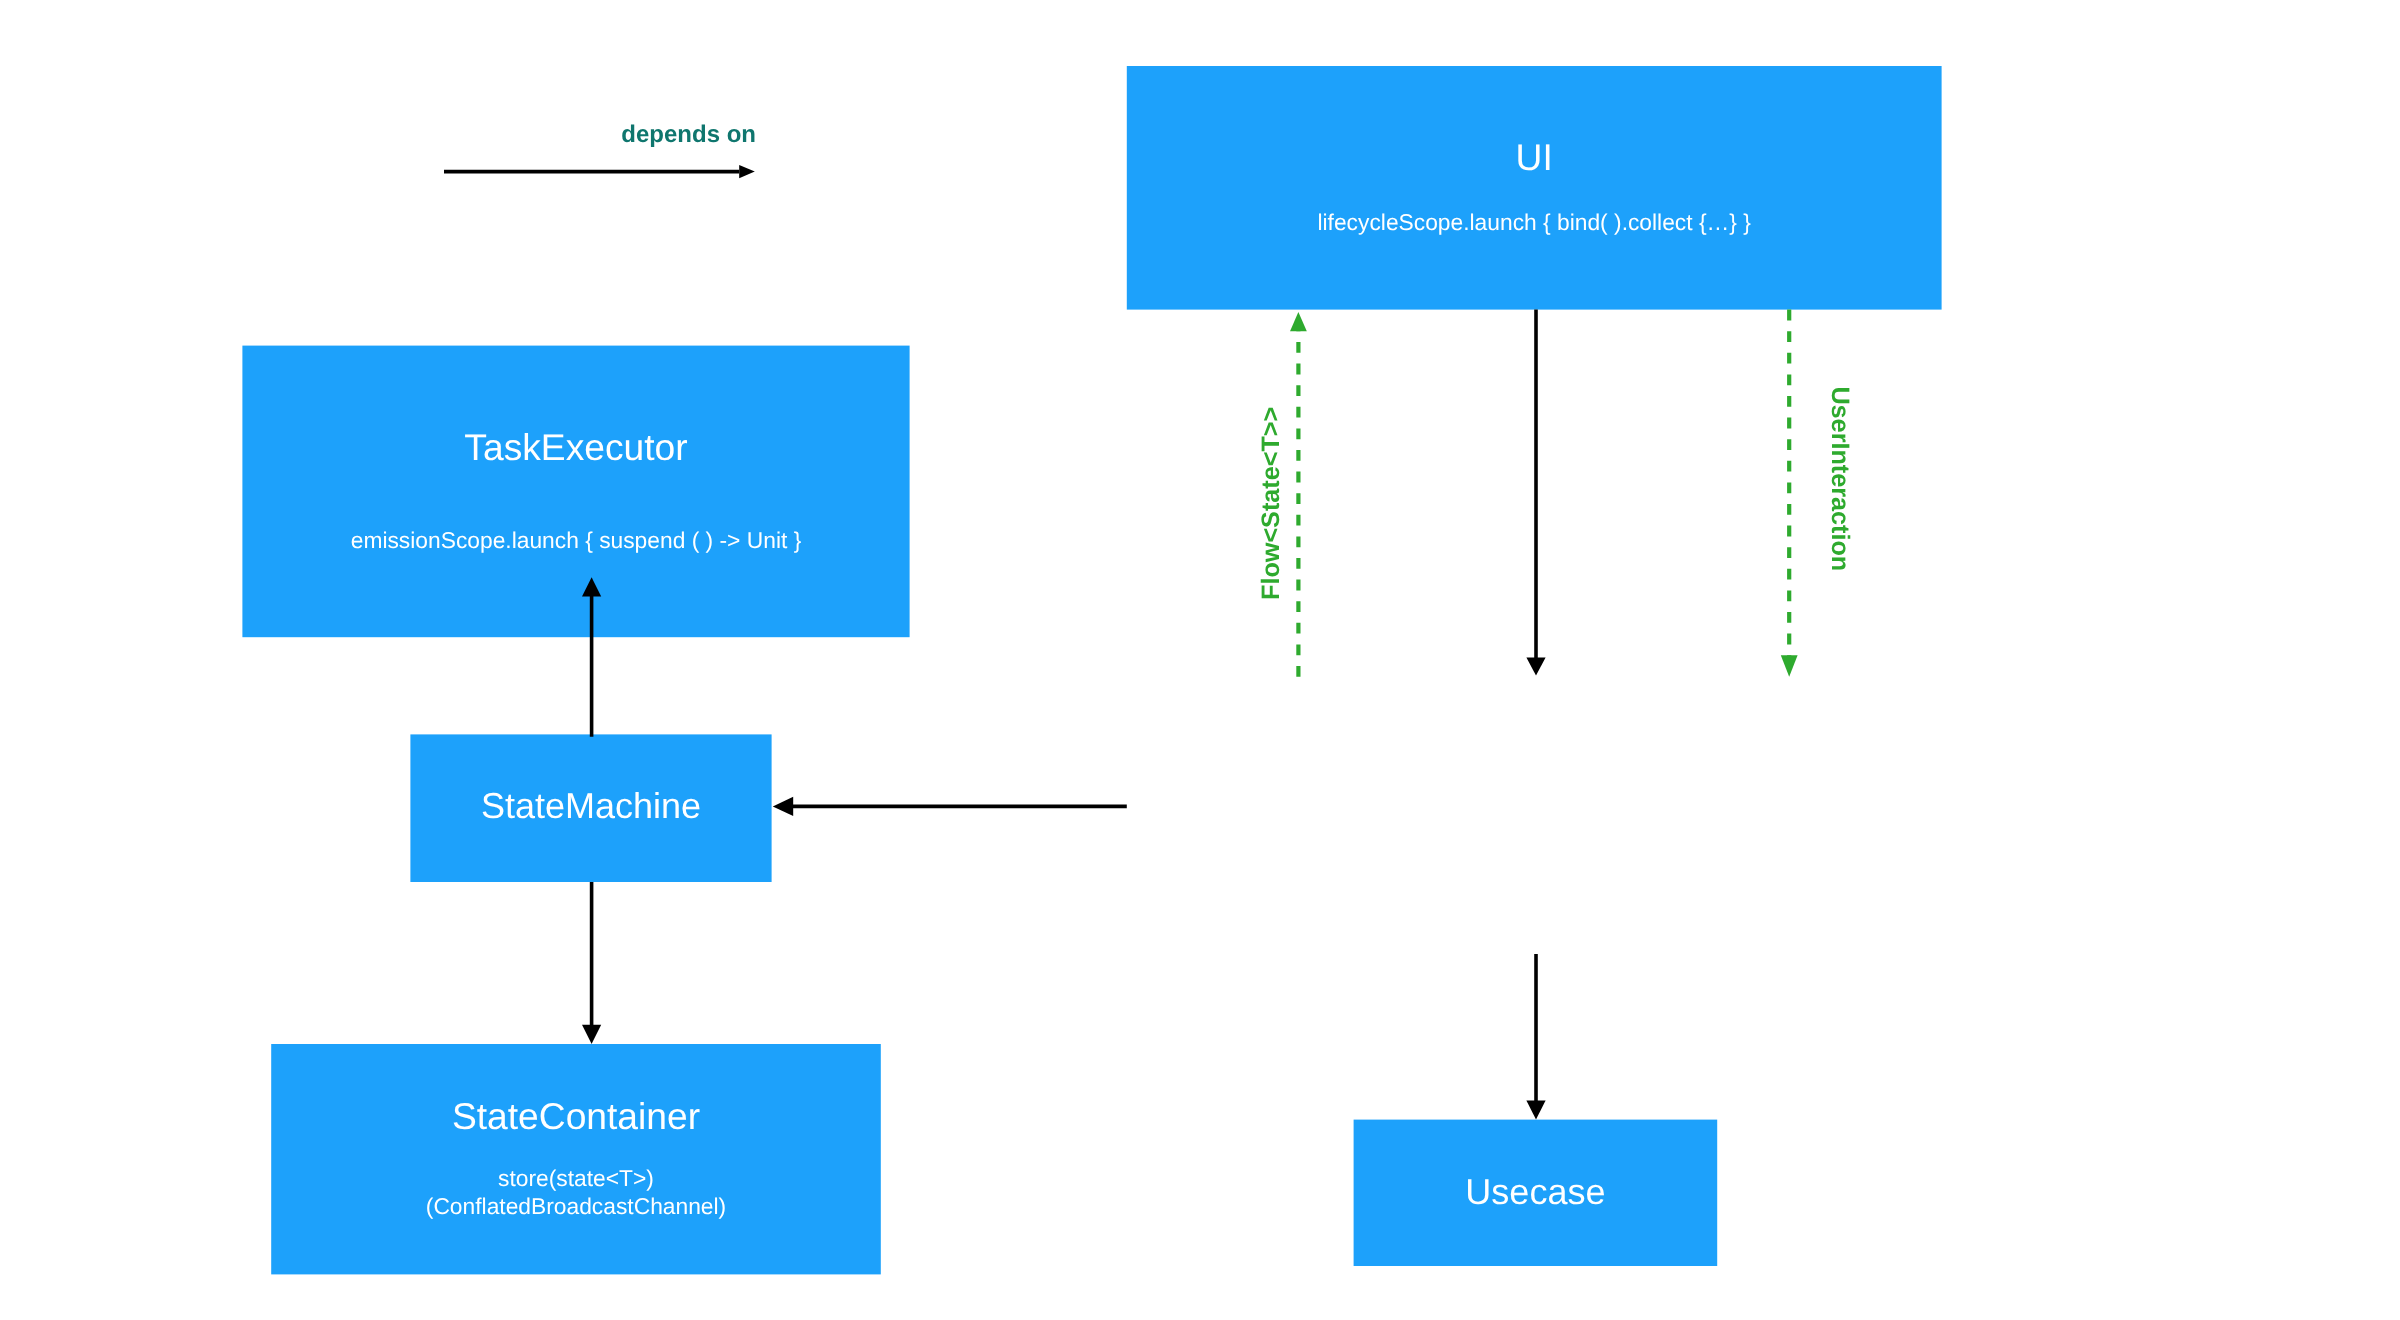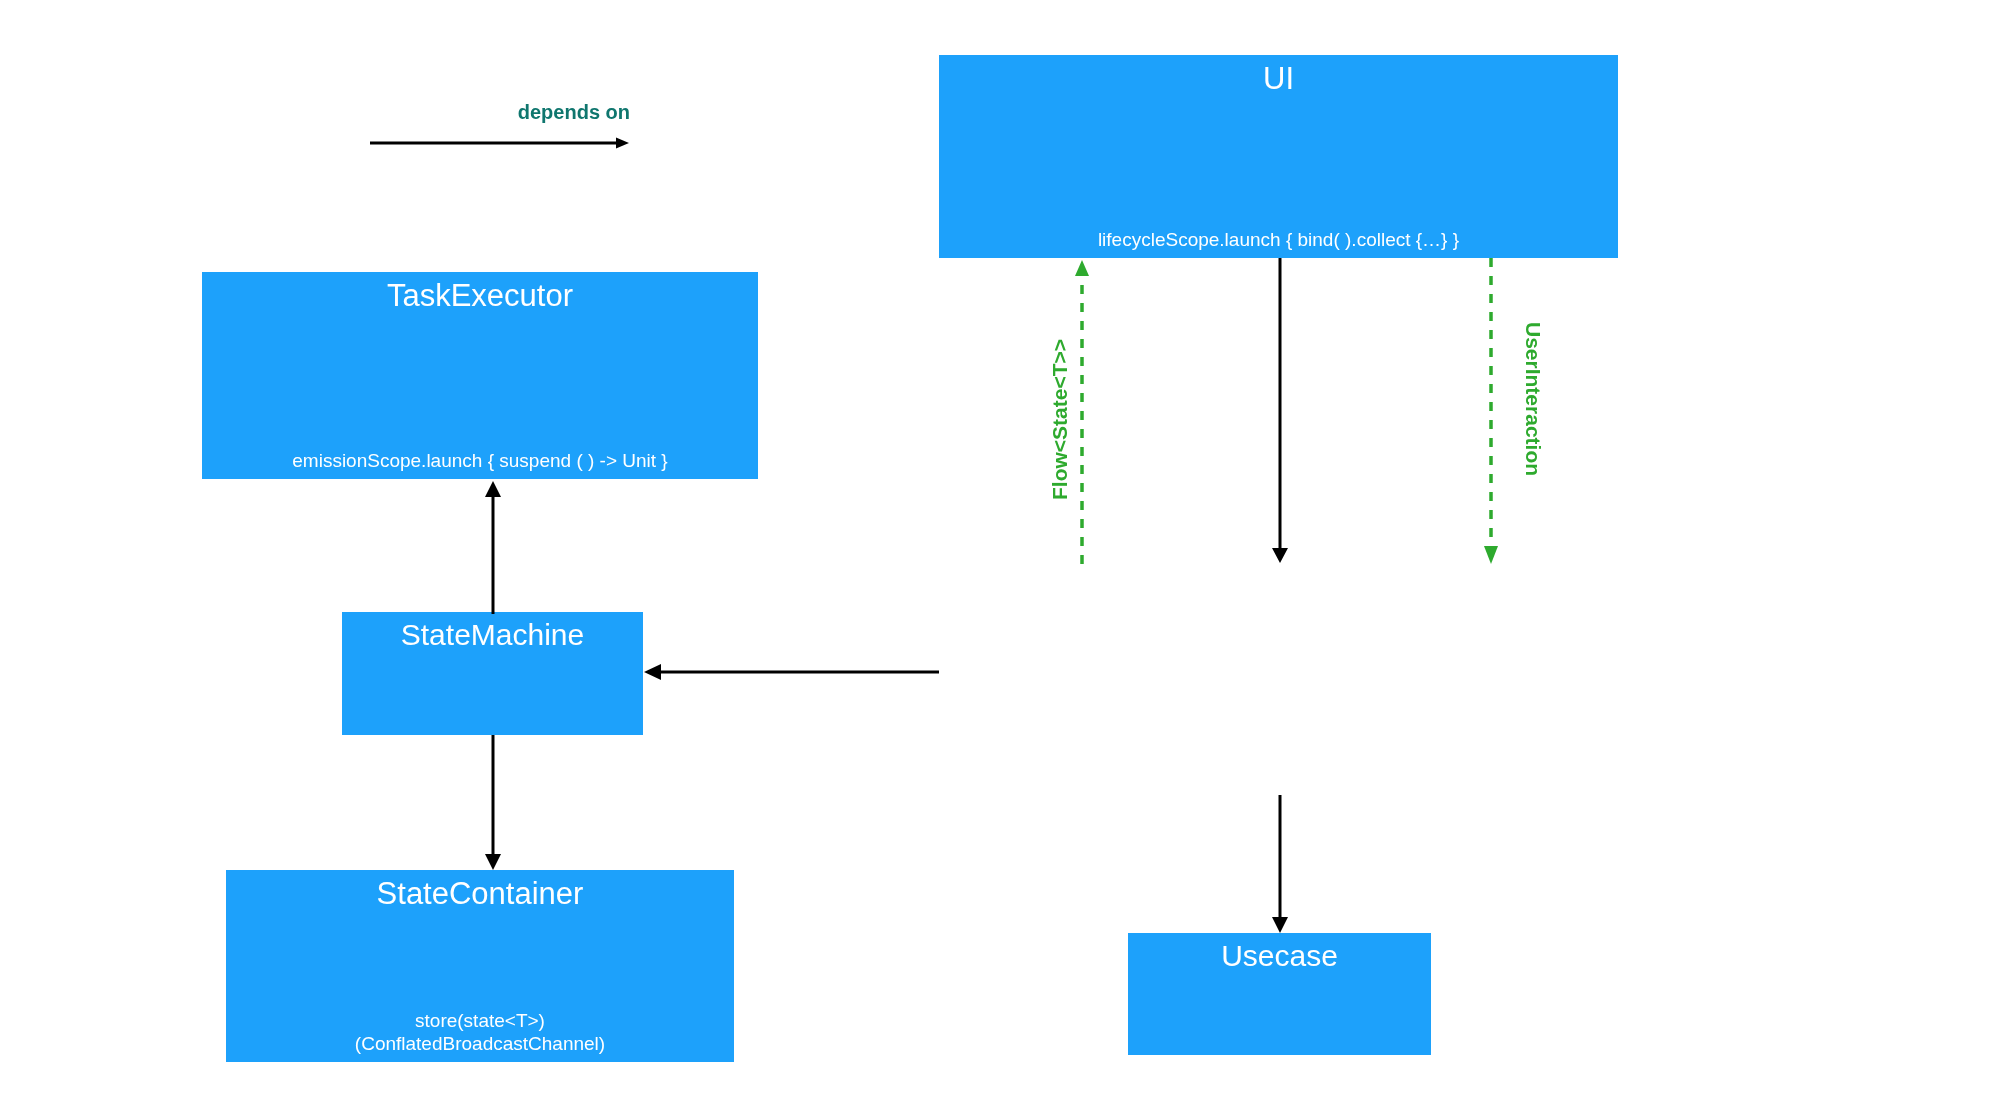--- a/index.html
+++ b/index.html
@@ -16,21 +16,21 @@
     overflow: hidden;
   }
 
   
   .node {
     position: absolute;
     background: #1da1fb;
     display: flex;
     flex-direction: column;
     align-items: center;
-    justify-content: space-between;
+    justify-content: center;
     color: #ffffff;
     text-align: center;
     box-sizing: border-box;
     padding: 6px 10px;
   }
   .node-title {
     font-size: 31px;
     font-weight: 400;
     line-height: 1.15;
     white-space: nowrap;
@@ -39,21 +39,21 @@
     font-size: 19px;
     font-weight: 400;
     line-height: 1.25;
     margin-top: 26px;
     white-space: nowrap;
   }
   .node-sub .line { display: block; }
 
   
   #node-ui            { left: 939px;  top: 55px;   width: 679px; height: 203px; }
-  #node-taskexecutor  { left: 202px;  top: 272px;  width: 556px; height: 207px; gap: 14px; }
+  #node-taskexecutor  { left: 202px;  top: 288px;  width: 556px; height: 243px; gap: 14px; }
   #node-statemachine  { left: 342px;  top: 612px;  width: 301px; height: 123px; }
   #node-viewmodel     { left: 939px;  top: 562px;  width: 679px; height: 233px; }
   #node-statecontainer{ left: 226px;  top: 870px;  width: 508px; height: 192px; }
   #node-usecase       { left: 1128px; top: 933px;  width: 303px; height: 122px; }
 
   #node-statemachine .node-title { font-size: 30px; }
   #node-usecase .node-title      { font-size: 30px; }
   #node-statecontainer .node-sub { margin-top: 22px; }
   #node-viewmodel .node-sub      { margin-top: 30px; }
   #node-ui .node-sub             { }

